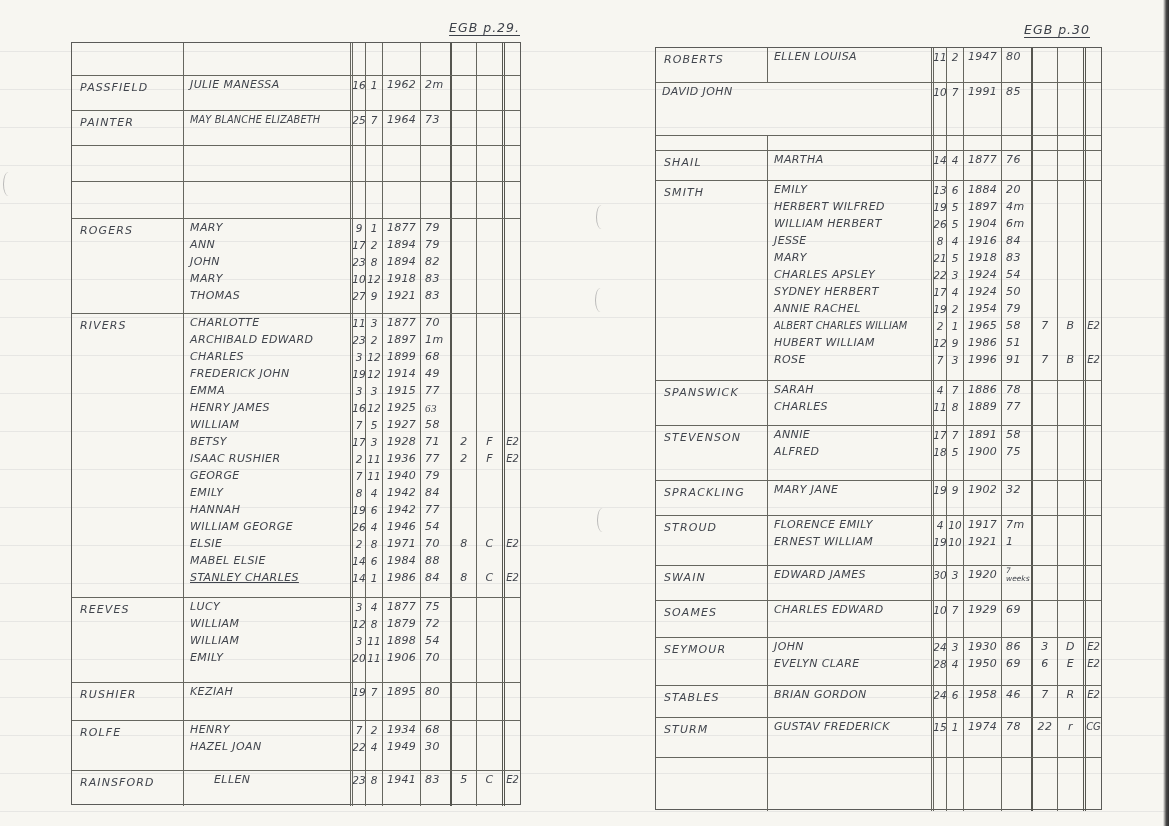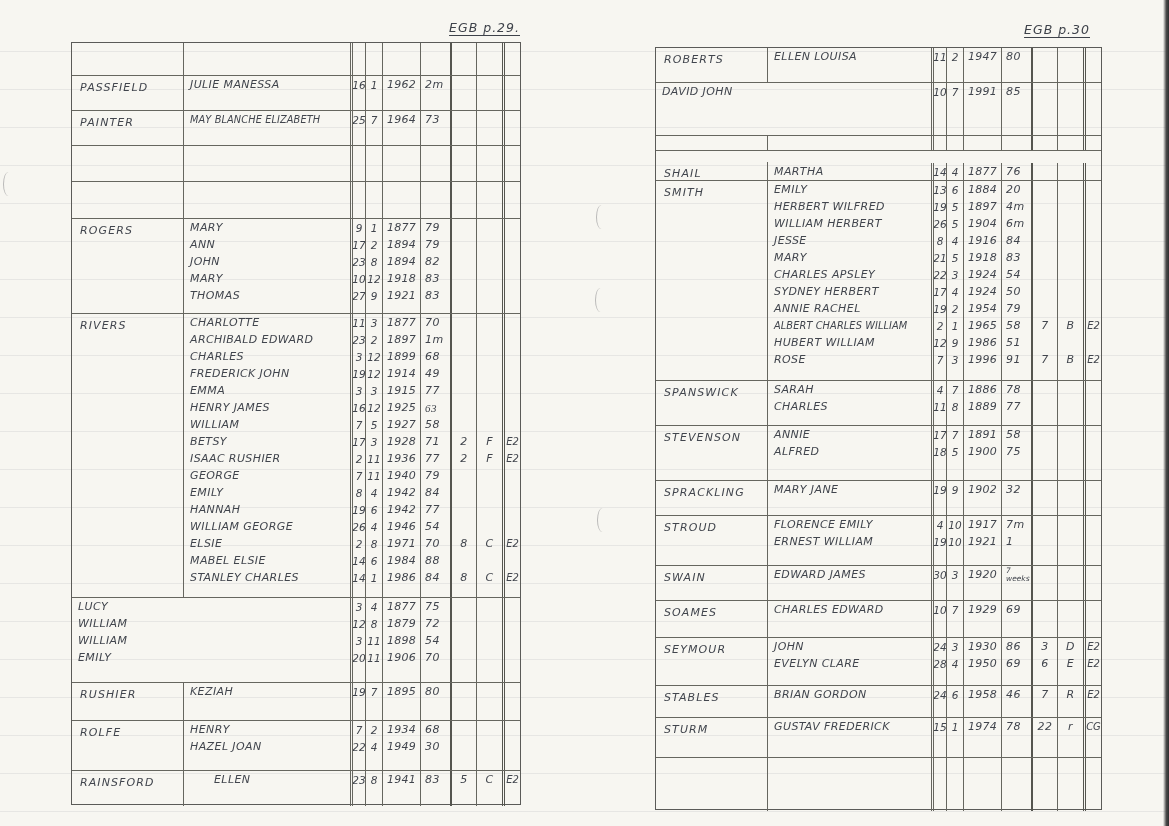--- a/index.html
+++ b/index.html
@@ -392,21 +392,21 @@
           <div class="cell name" style="width: 167px; flex: 1 1 0%;">MABEL ELSIE</div>
           <div class="cell day" style="width: 15px; flex: 0 0 15px;">14</div>
           <div class="cell month" style="width: 17px; flex: 0 0 17px;">6</div>
           <div class="cell year" style="width: 38px; flex: 0 0 38px;">1984</div>
           <div class="cell age" style="width: 30px; flex: 0 0 30px;">88</div>
           <div class="cell code1" style="width: 26px; flex: 0 0 26px;"></div>
           <div class="cell code2" style="width: 26px; flex: 0 0 26px;"></div>
           <div class="cell code3" style="width: 18px; flex: 0 0 18px;"></div>
         </div>
         <div class="row">
-          <div class="cell name" style="width: 167px; flex: 1 1 0%;">STANLEY CHARLES</div>
+          <div class="cell name" style="width: 167px; flex: 1 1 0%; text-decoration: underline;">STANLEY CHARLES</div>
           <div class="cell day" style="width: 15px; flex: 0 0 15px;">14</div>
           <div class="cell month" style="width: 17px; flex: 0 0 17px;">1</div>
           <div class="cell year" style="width: 38px; flex: 0 0 38px;">1986</div>
           <div class="cell age" style="width: 30px; flex: 0 0 30px;">84</div>
           <div class="cell code1" style="width: 26px; flex: 0 0 26px;">8</div>
           <div class="cell code2" style="width: 26px; flex: 0 0 26px;">C</div>
           <div class="cell code3" style="width: 18px; flex: 0 0 18px;">E2</div>
         </div>
         <div class="row filler">
           <div class="cell name" style="width: 167px; flex: 1 1 0%;"></div>
@@ -414,20 +414,21 @@
           <div class="cell month" style="width: 17px; flex: 0 0 17px;"></div>
           <div class="cell year" style="width: 38px; flex: 0 0 38px;"></div>
           <div class="cell age" style="width: 30px; flex: 0 0 30px;"></div>
           <div class="cell code1" style="width: 26px; flex: 0 0 26px;"></div>
           <div class="cell code2" style="width: 26px; flex: 0 0 26px;"></div>
           <div class="cell code3" style="width: 18px; flex: 0 0 18px;"></div>
         </div>
       </div>
     </div>
     <div class="group" style="height: 85px;">
+      <div class="surname-cell" style="flex: 0 0 112px;">REEVES</div>
       <div class="rows">
         <div class="row">
           <div class="cell name" style="width: 167px; flex: 1 1 0%;">LUCY</div>
           <div class="cell day" style="width: 15px; flex: 0 0 15px;">3</div>
           <div class="cell month" style="width: 17px; flex: 0 0 17px;">4</div>
           <div class="cell year" style="width: 38px; flex: 0 0 38px;">1877</div>
           <div class="cell age" style="width: 30px; flex: 0 0 30px;">75</div>
           <div class="cell code1" style="width: 26px; flex: 0 0 26px;"></div>
           <div class="cell code2" style="width: 26px; flex: 0 0 26px;"></div>
           <div class="cell code3" style="width: 18px; flex: 0 0 18px;"></div>
@@ -618,21 +619,21 @@
           <div class="cell day" style="width: 15px; flex: 0 0 15px;"></div>
           <div class="cell month" style="width: 17px; flex: 0 0 17px;"></div>
           <div class="cell year" style="width: 38px; flex: 0 0 38px;"></div>
           <div class="cell age" style="width: 30px; flex: 0 0 30px;"></div>
           <div class="cell code1" style="width: 26px; flex: 0 0 26px;"></div>
           <div class="cell code2" style="width: 26px; flex: 0 0 26px;"></div>
           <div class="cell code3" style="width: 18px; flex: 0 0 18px;"></div>
         </div>
       </div>
     </div>
-    <div class="group" style="height: 30px; align-items: flex-end;">
+    <div class="group" style="height: 30px;">
       <div class="surname-cell" style="flex: 0 0 112px;">SHAIL</div>
       <div class="rows">
         <div class="row">
           <div class="cell name" style="width: 167px; flex: 1 1 0%;">MARTHA</div>
           <div class="cell day" style="width: 15px; flex: 0 0 15px;">14</div>
           <div class="cell month" style="width: 17px; flex: 0 0 17px;">4</div>
           <div class="cell year" style="width: 38px; flex: 0 0 38px;">1877</div>
           <div class="cell age" style="width: 30px; flex: 0 0 30px;">76</div>
           <div class="cell code1" style="width: 26px; flex: 0 0 26px;"></div>
           <div class="cell code2" style="width: 26px; flex: 0 0 26px;"></div>

